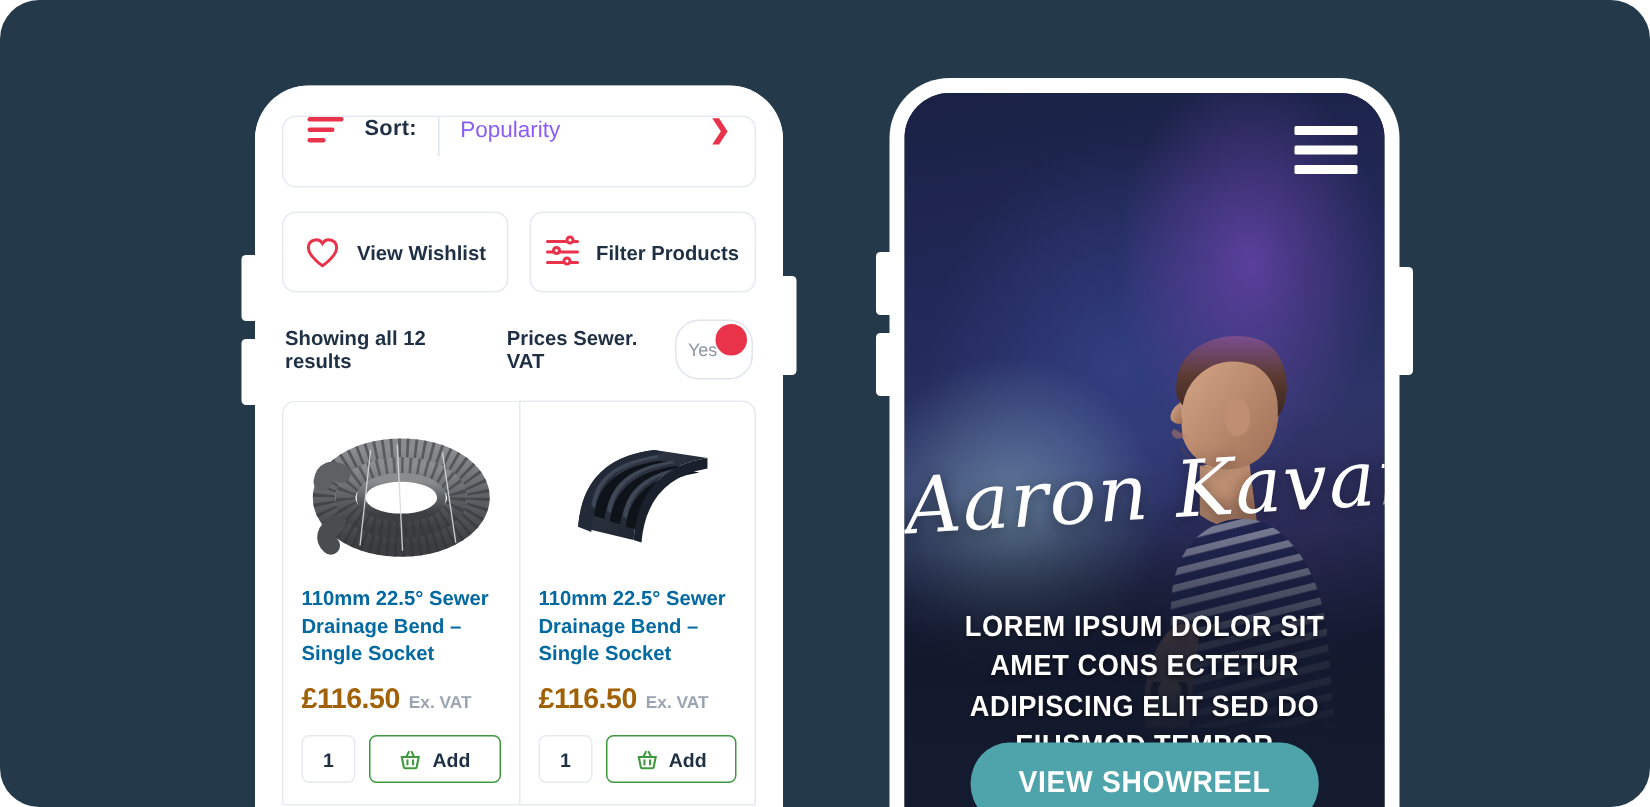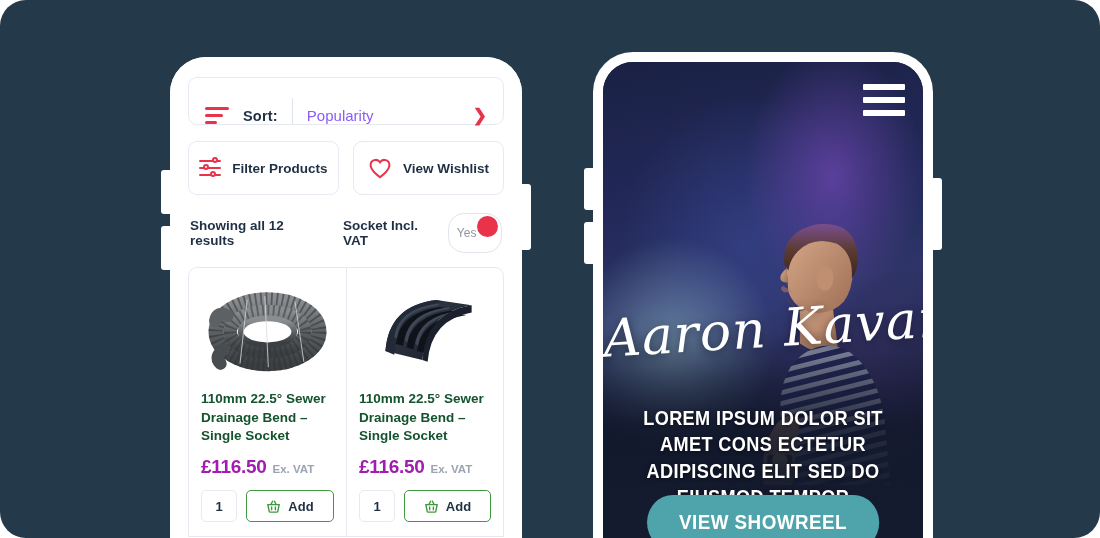--- a/index.html
+++ b/index.html
@@ -45,21 +45,21 @@
   .card-box {
     background: #fff;
     border: 1.5px solid #e6eaf0;
     border-radius: 9px;
   }
 
   
   #sort-row {
     height: 48px;
     display: flex;
-    align-items: flex-end;
+    align-items: flex-start;
     padding: 0 16px;
     margin-bottom: 16px;
   }
   .sort-icon { width: 24px; display:flex; flex-direction:column; gap:4px; align-items:flex-start; }
   .sort-icon i { display:block; height:3px; background:#e8334a; border-radius:2px; }
   .sort-icon i:nth-child(1){ width:24px; }
   .sort-icon i:nth-child(2){ width:18px; }
   .sort-icon i:nth-child(3){ width:12px; }
   #sort-label {
     font-size: 14.5px; font-weight: 700; color: #1f3044;
@@ -118,25 +118,25 @@
     background:#fff;
   }
   .product-card:first-child { border-right: none; border-radius: 9px 0 0 0; }
   .product-card:last-child  { border-radius: 0 9px 0 0; }
   .prod-img {
     height: 100px; width:100%;
     display:flex; align-items:center; justify-content:center;
     margin-bottom: 10px;
   }
   .prod-title {
-    font-size: 13.5px; font-weight: 700; color:#14532d;
+    font-size: 13.5px; font-weight: 700; color:#0369a1;
     line-height: 1.38; min-height: 56px;
   }
   .prod-price-row { margin-top: 10px; display:flex; align-items:baseline; gap:6px; }
-  .prod-price { font-size: 19px; font-weight: 800; color:#a21caf; letter-spacing:-.3px; }
+  .prod-price { font-size: 19px; font-weight: 800; color:#a16207; letter-spacing:-.3px; }
   .prod-vat  { font-size: 11.5px; font-weight:700; color:#9aa4b2; }
   .prod-buy { margin-top: 12px; display:flex; gap:9px; }
   .qty-box {
     width: 36px; height: 32px;
     border:1.5px solid #e6eaf0; border-radius:5px;
     display:flex; align-items:center; justify-content:center;
     font-size:13px; font-weight:600; color:#1f3044;
   }
   .add-btn {
     flex:1; height:32px;
@@ -254,43 +254,43 @@
             <i></i>
           </span>
         <span id="sort-label">Sort:</span>
         <span id="sort-divider"></span>
         <span id="sort-value">Popularity</span>
         <span class="chev">❯</span>
       </div>
 
       <div id="action-row">
         <div class="action-btn card-box">
+          <span class="heart-icon">
+            <svg viewBox="0 0 24 21" width="24" height="21" fill="none" stroke="#e8334a" stroke-width="2">
+              <path d="M12 19.2S2.6 12.9 2.6 7.1A5.1 5.1 0 0 1 12 4.3 5.1 5.1 0 0 1 21.4 7.1c0 5.8-9.4 12.1-9.4 12.1z"></path>
+            </svg>
+          </span>
+          <span class="lbl">View Wishlist</span>
+        </div>
+        <div class="action-btn card-box">
           <span class="filter-icon">
             <i></i>
               <i></i>
               <i></i>
               <b></b>
               <b></b>
               <b></b>
           </span>
           <span class="lbl">Filter Products</span>
         </div>
-        <div class="action-btn card-box">
-          <span class="heart-icon">
-            <svg viewBox="0 0 24 21" width="24" height="21" fill="none" stroke="#e8334a" stroke-width="2">
-              <path d="M12 19.2S2.6 12.9 2.6 7.1A5.1 5.1 0 0 1 12 4.3 5.1 5.1 0 0 1 21.4 7.1c0 5.8-9.4 12.1-9.4 12.1z"></path>
-            </svg>
-          </span>
-          <span class="lbl">View Wishlist</span>
-        </div>
       </div>
 
       <div id="results-row">
         <span id="results-count">Showing all 12 results</span>
-        <span id="vat-label">Socket Incl. VAT</span>
+        <span id="vat-label">Prices Sewer. VAT</span>
         <span id="vat-toggle">
           <span id="vat-toggle-text">Yes</span>
           <span id="vat-toggle-knob"></span>
         </span>
       </div>
 
       <div id="product-grid">
 
         <div class="product-card">
           <div class="prod-img">

